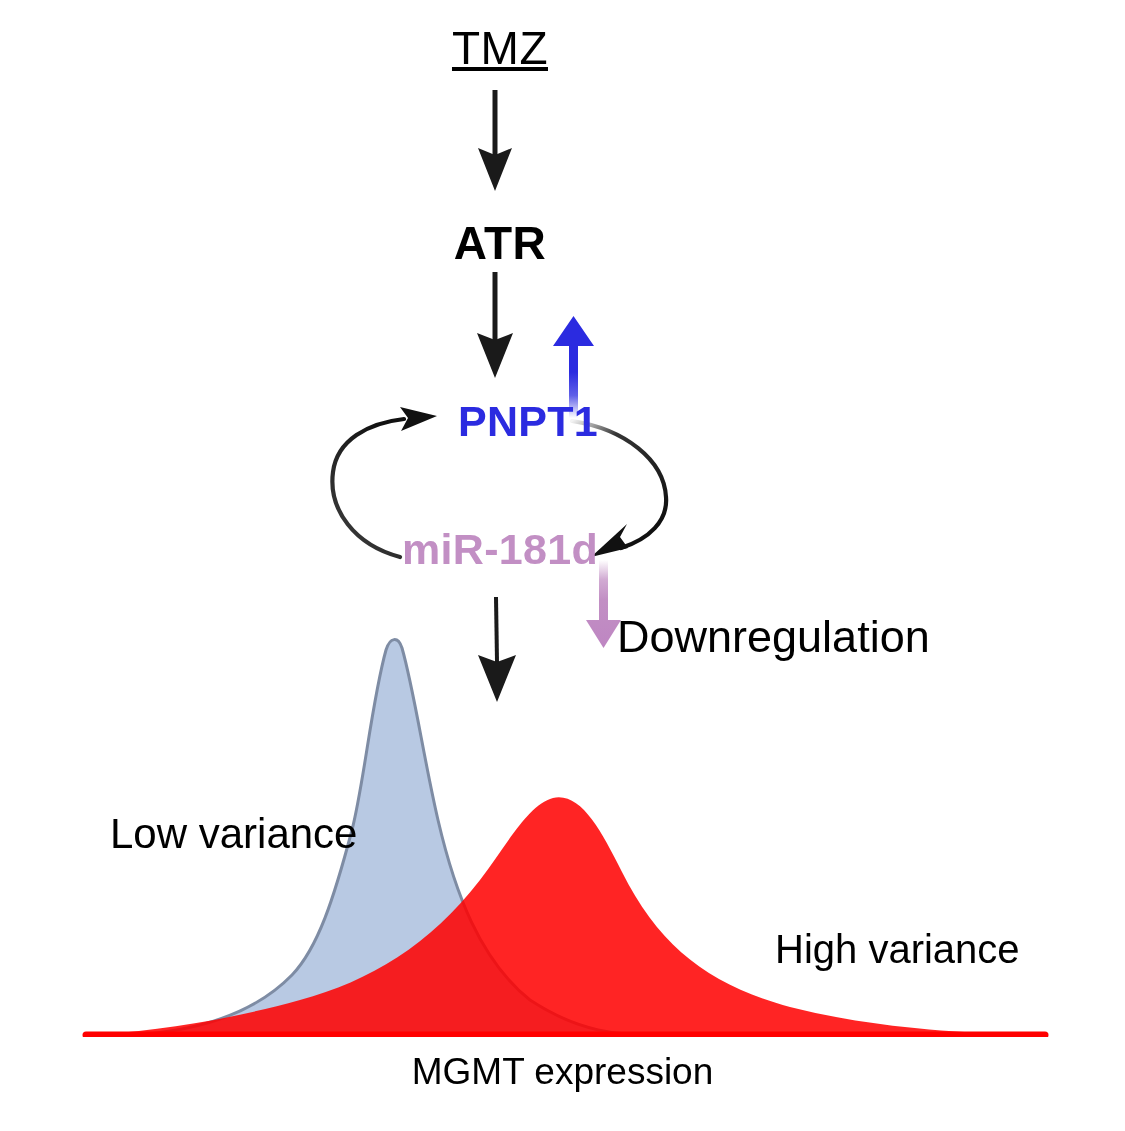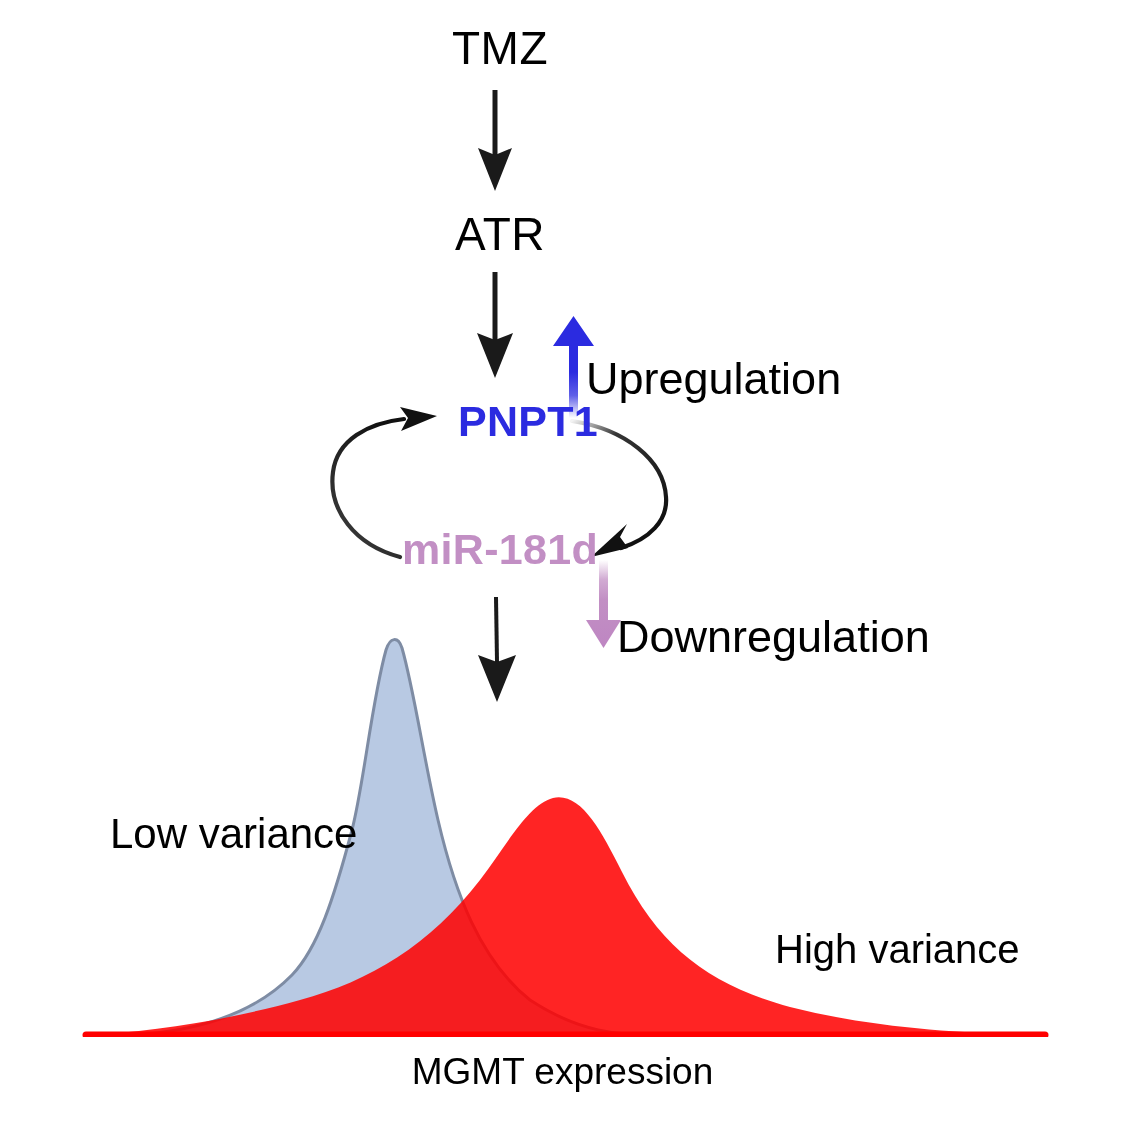--- a/index.html
+++ b/index.html
@@ -32,26 +32,28 @@
     line-height: 1.08;
     color: #000000;
     font-family: "Liberation Sans", sans-serif;
   }
   
   #lbl-tmz {
     left: 0; top: 24px; width: 1000px;
     text-align: center;
     font-size: 46px;
     letter-spacing: 0.5px;
+    text-decoration: underline;
   }
   #lbl-atr {
-    left: 0; top: 210px; width: 1000px;
+    left: 0; top: 219px; width: 1000px;
     text-align: center;
     font-size: 46px;
     letter-spacing: 0.5px;
+    font-weight: bold;
   }
   #lbl-pnpt1 {
     left: 0; top: 398px; width: 1000px;
     text-align: center;
     font-size: 43px;
     font-weight: bold;
     letter-spacing: 0.3px;
   }
   #lbl-mir {
     left: 0; top: 526px; width: 1000px;
@@ -191,21 +193,20 @@
   </svg>
 
   <div class="lbl" id="lbl-tmz">TMZ</div>
 
   <div class="lbl" id="lbl-atr">ATR</div>
 
   <div class="lbl" id="lbl-pnpt1" style="color:#2B2BE0;padding-left:28px;">PNPT1</div>
 
   <div class="lbl" id="lbl-mir" style="color:#C28FC4;">miR-181d</div>
 
-  <div class="lbl" id="lbl-up">Upregulation</div>
 
   <div class="lbl" id="lbl-down">Downregulation</div>
 
   <div class="lbl" id="lbl-lowvar">Low variance</div>
 
   <div class="lbl" id="lbl-highvar">High variance</div>
 
   <div class="lbl" id="lbl-xaxis">MGMT expression</div>
 
 

